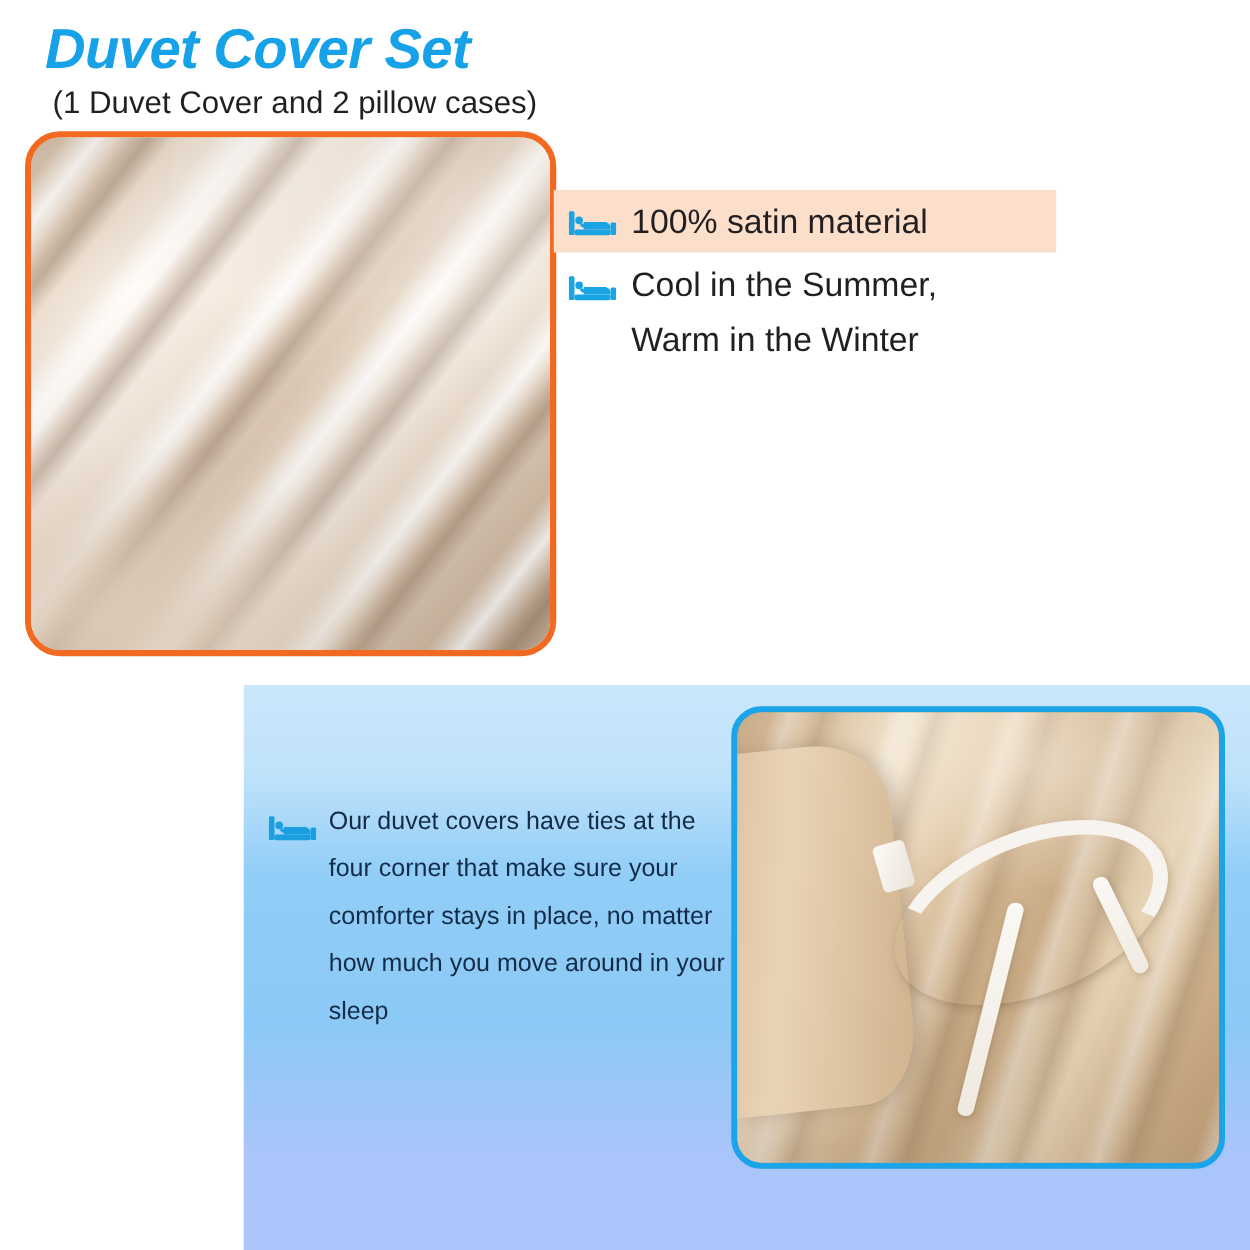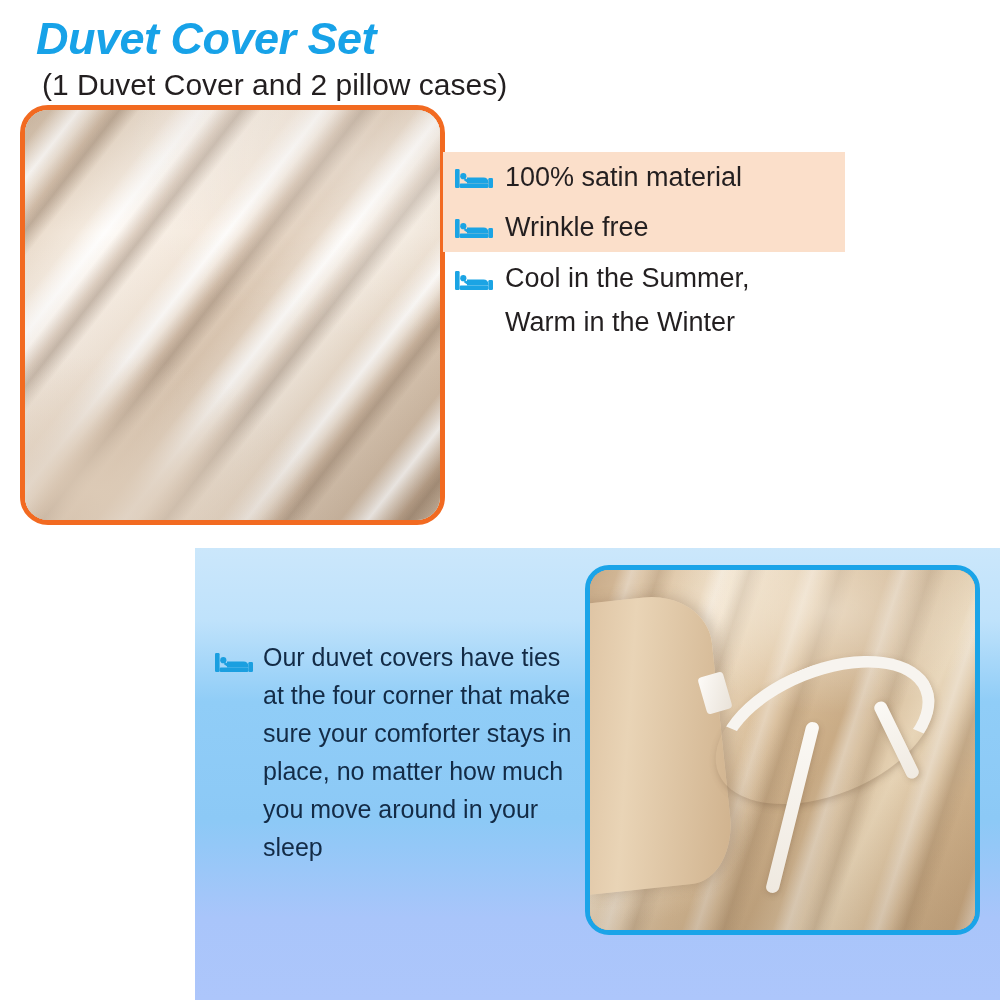--- a/index.html
+++ b/index.html
@@ -30,21 +30,21 @@
     color: #17a2e8;
     line-height: 1.12;
     white-space: nowrap;
     font-style: italic;
   }
 
   #page-subtitle {
     position: absolute;
     left: 42px;
     top: 68px;
-    font-size: 30px;
+    font-size: 25px;
     font-weight: normal;
     color: #231f20;
     line-height: 1.15;
     white-space: nowrap;
   }
 
   
   #fabric-photo-frame {
     position: absolute;
     left: 20px;
@@ -158,21 +158,21 @@
     align-items: flex-start;
   }
 
   #tie-text-block .bed-icon {
     margin-top: 12px;
     margin-right: 10px;
     color: #1b9fe0;
   }
 
   #tie-paragraph {
-    font-size: 25px;
+    font-size: 20px;
     line-height: 38px;
     color: #132b46;
     width: 320px;
   }
 
   
   #tie-photo-frame {
     position: absolute;
     left: 585px;
     top: 565px;
@@ -301,33 +301,20 @@
           <rect x="4.6" y="17.5" width="28.8" height="4.6" rx="1.4"></rect>
           <path d="M12 11.6h16.5c3 0 4.9 2 4.9 4.6v1.3H12z"></path>
           <circle cx="8.3" cy="10.2" r="3.1"></circle>
           <path d="M10.6 12.3l2.6 1.9-1.5 2.1-3-2.2z"></path>
         </svg>
       </span>
       <span class="feature-label">100% satin material</span>
     </div>
 
 
-    <div class="feature-row band">
-      <span class="bed-icon">
-        <svg viewBox="0 0 38 24" width="38" height="24" fill="currentColor" aria-hidden="true">
-          <rect x="0" y="3" width="4.6" height="19" rx="1.2"></rect>
-          <rect x="33.4" y="12" width="4.6" height="10" rx="1.2"></rect>
-          <rect x="4.6" y="17.5" width="28.8" height="4.6" rx="1.4"></rect>
-          <path d="M12 11.6h16.5c3 0 4.9 2 4.9 4.6v1.3H12z"></path>
-          <circle cx="8.3" cy="10.2" r="3.1"></circle>
-          <path d="M10.6 12.3l2.6 1.9-1.5 2.1-3-2.2z"></path>
-        </svg>
-      </span>
-      <span class="feature-label">Wrinkle free</span>
-    </div>
 
     <div class="feature-row tall">
       <span class="bed-icon">
         <svg viewBox="0 0 38 24" width="38" height="24" fill="currentColor" aria-hidden="true">
           <rect x="0" y="3" width="4.6" height="19" rx="1.2"></rect>
           <rect x="33.4" y="12" width="4.6" height="10" rx="1.2"></rect>
           <rect x="4.6" y="17.5" width="28.8" height="4.6" rx="1.4"></rect>
           <path d="M12 11.6h16.5c3 0 4.9 2 4.9 4.6v1.3H12z"></path>
           <circle cx="8.3" cy="10.2" r="3.1"></circle>
           <path d="M10.6 12.3l2.6 1.9-1.5 2.1-3-2.2z"></path>

